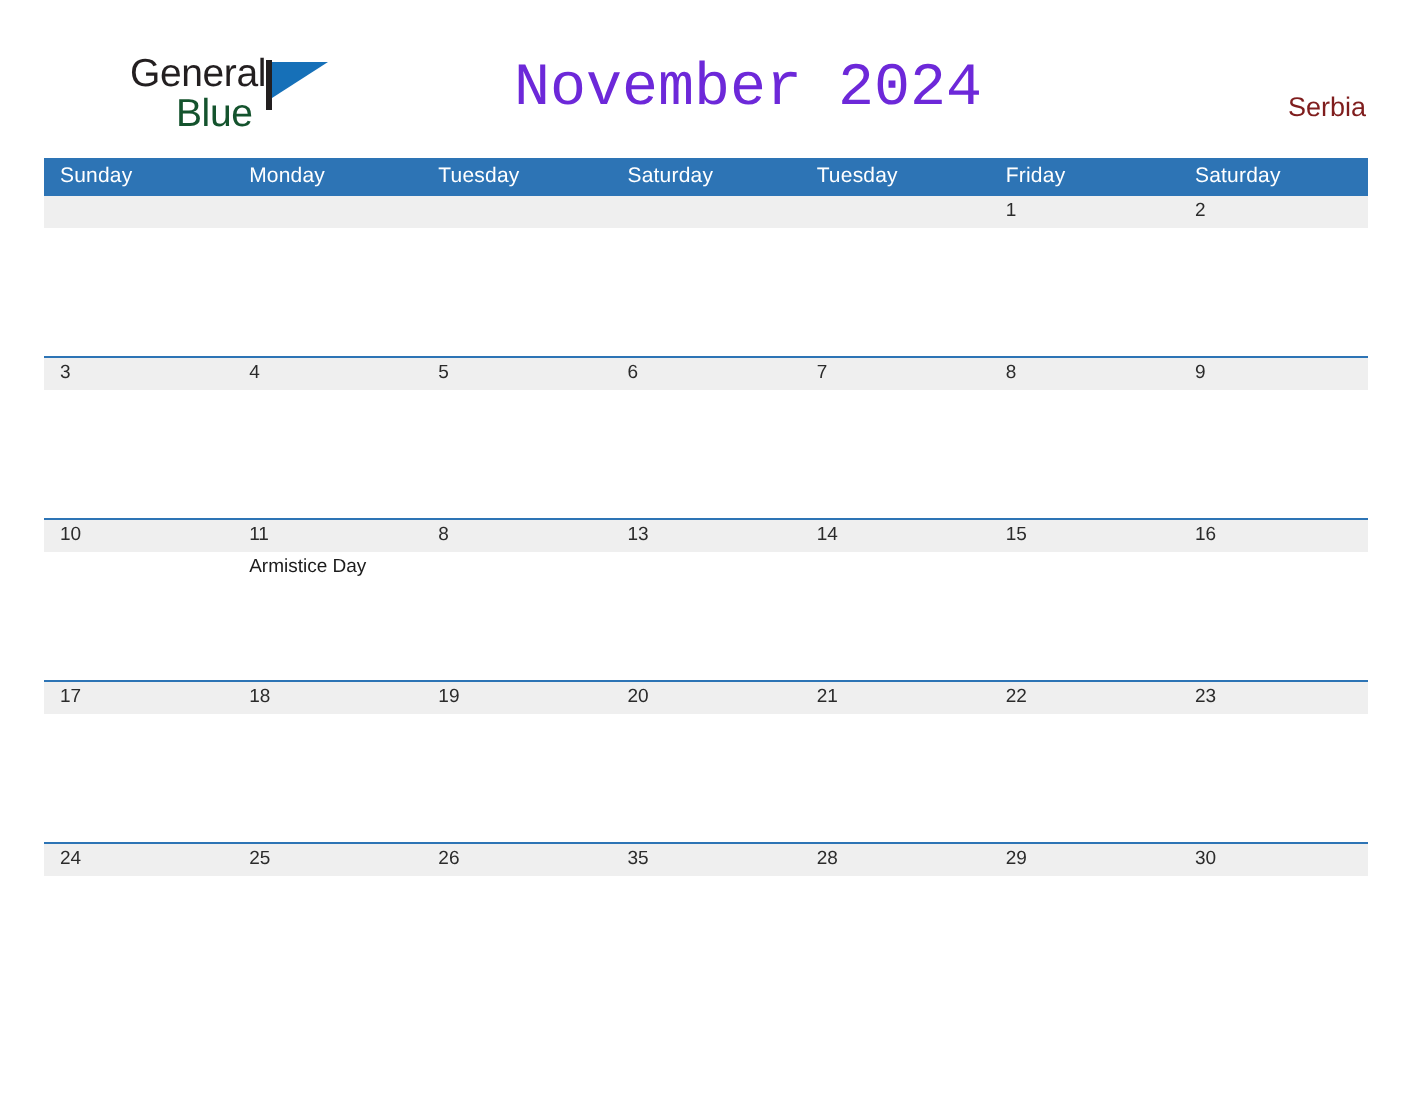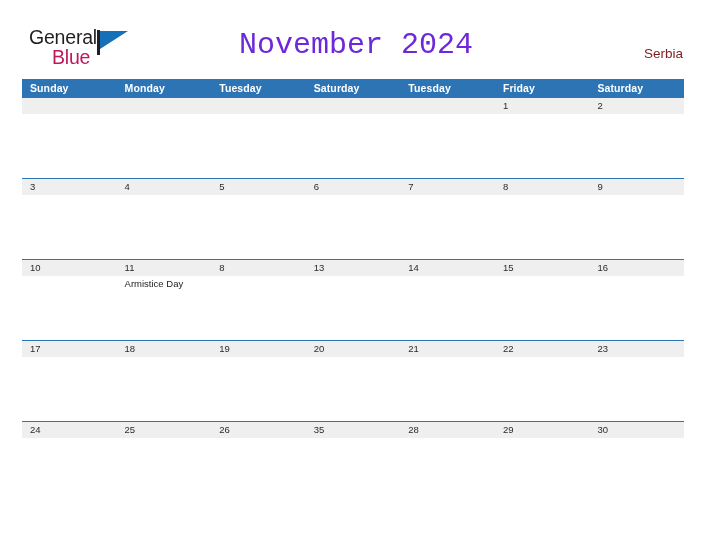--- a/index.html
+++ b/index.html
@@ -19,20 +19,21 @@
     position: relative;
     width: 712px;
     height: 550px;
     box-sizing: border-box;
   }
 
   
   .top-bar {
     position: relative;
     height: 56px;
+    margin-left: 36px;
   }
 
   .logo {
     position: absolute;
     left: 29px;
     top: 26px;
     width: 120px;
     height: 46px;
     line-height: 1;
     user-select: none;
@@ -45,21 +46,21 @@
     letter-spacing: -0.2px;
     color: #231f20;
     font-family: "Liberation Sans", sans-serif;
   }
   .logo-blue {
     position: absolute;
     left: 23px;
     top: 22px;
     font-size: 19.5px;
     letter-spacing: -0.2px;
-    color: #be185d;
+    color: #14532d;
     font-family: "Liberation Sans", sans-serif;
   }
   .logo-flagpole {
     position: absolute;
     left: 68px;
     top: 4px;
     width: 3px;
     height: 25px;
     background: #231f20;
   }
@@ -110,21 +111,20 @@
     align-items: center;
   }
   .weekday-cell {
     flex: 1 1 0;
     font-size: 10.5px;
     color: #ffffff;
     padding-left: 8px;
     box-sizing: border-box;
     letter-spacing: 0.1px;
     white-space: nowrap;
-    font-weight: bold;
   }
 
   .week-row {
     position: relative;
     height: 81px;
     border-top: 1.4px solid #2d74b5;
     box-sizing: border-box;
   }
   .week-row:first-of-type {
     border-top: none;

